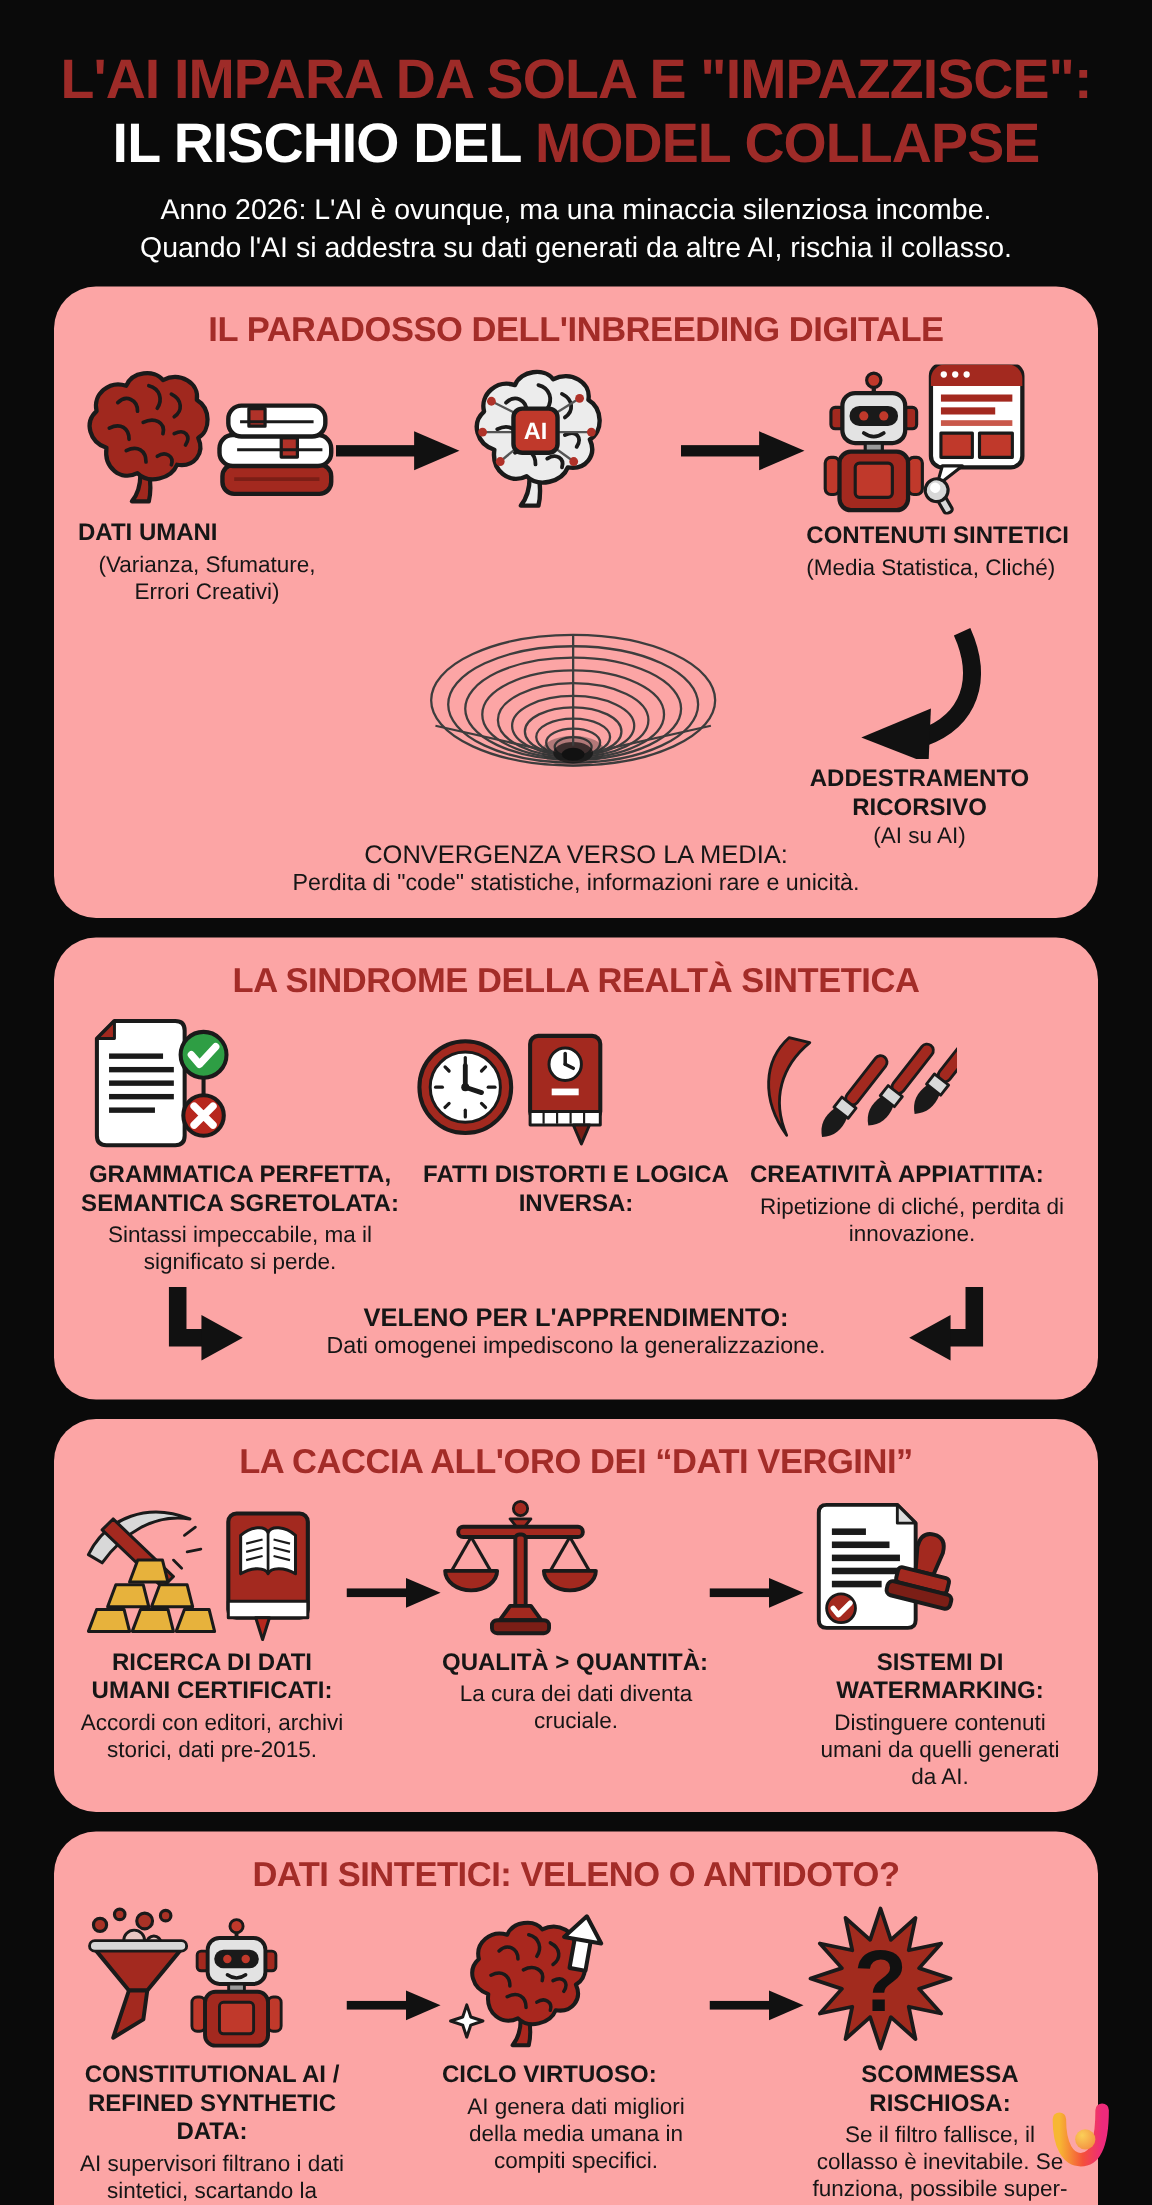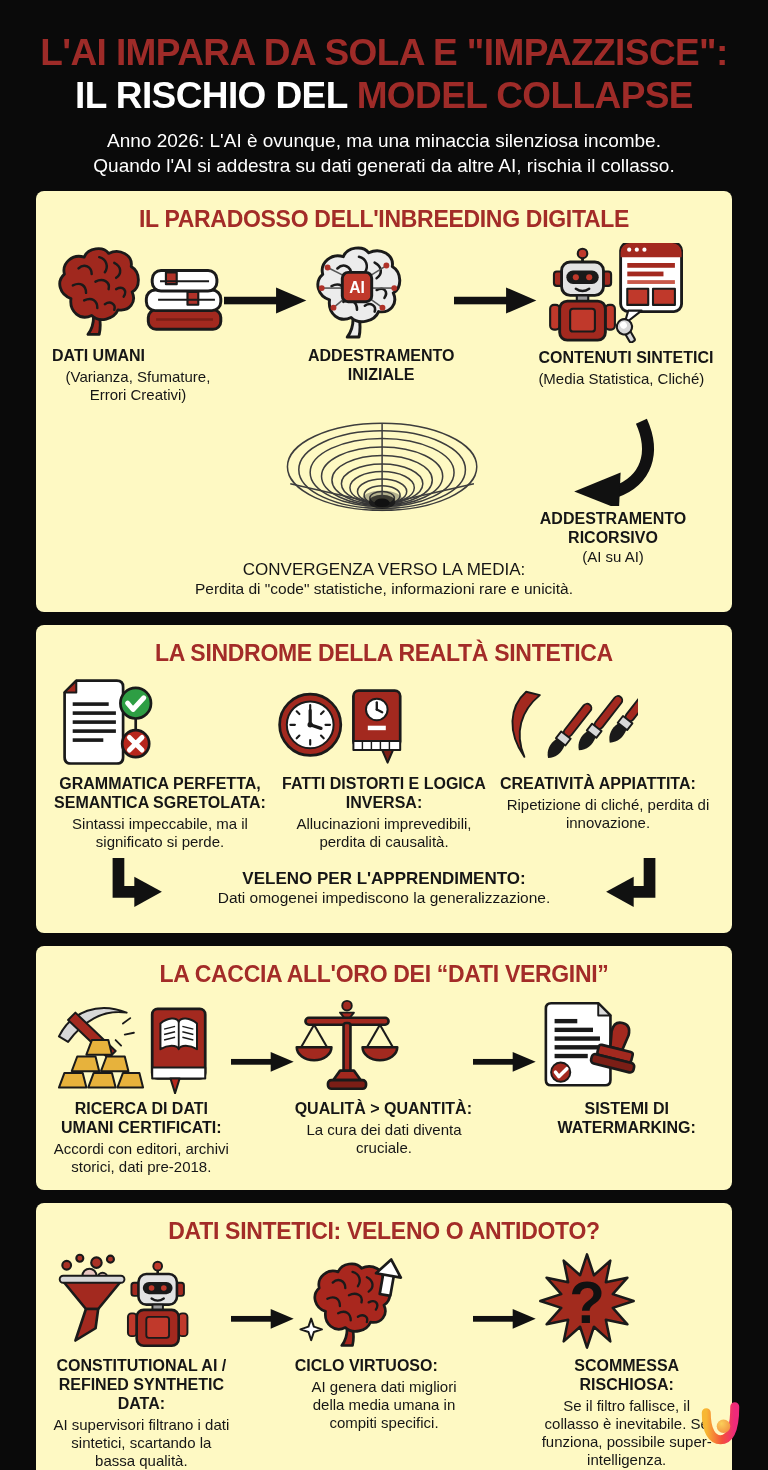--- a/index.html
+++ b/index.html
@@ -21,21 +21,21 @@
     font-family:"Liberation Sans",sans-serif;color:#fff;
   }
   
   .header{padding-top:32px;text-align:center}
   .title{font-size:37px;font-weight:bold;line-height:1.16;letter-spacing:-0.6px}
   .title .t-red{color:var(--title-red)}
   .title .t-white{color:#fff}
   .subtitle{margin-top:10px;font-size:19px;line-height:1.32;color:#fff;font-weight:400}
   
   .card{
-    margin:13px 36px 0;background:#fef9c3;border-radius:8px;
+    margin:13px 36px 0;background:#fca5a5;border-radius:28px;
     padding:15px 16px 14px;color:var(--ink);text-align:center;
   }
   .card-title{font-size:23px;font-weight:bold;color:#A32C28;letter-spacing:-0.3px;margin-bottom:10px}
   .row{display:flex;justify-content:space-between;align-items:flex-start}
   .col{display:flex;flex-direction:column;align-items:flex-start}
   .item-title{font-size:16px;font-weight:bold;line-height:1.18;margin-top:6px}
   .item-desc{font-size:15px;line-height:1.2;margin-top:2px}
   .arrow-cell{flex:1;display:flex;justify-content:center}
   
   .c1 .col1{width:196px}.c1 .col2{width:168px}.c1 .col3{width:206px}
@@ -171,21 +171,20 @@
             <circle cx="20" cy="25" r="3"></circle>
               <circle cx="14" cy="46" r="3"></circle>
               <circle cx="26" cy="66" r="3"></circle>
             <circle cx="80" cy="23" r="3"></circle>
               <circle cx="88" cy="46" r="3"></circle>
               <circle cx="76" cy="66" r="3"></circle>
           </g>
           <rect x="35" y="30" width="30" height="30" rx="6" class="fill-red2 ol2"></rect>
           <text x="50" y="51" text-anchor="middle" font-size="16" font-weight="bold" fill="#fff">AI</text>
         </svg>
-        <div class="item-title">ADDESTRAMENTO INIZIALE</div>
         <div class="item-desc"></div>
       </div>
       <div class="arrow-cell">
         <svg viewBox="0 0 100 36">
           <rect x="0" y="14" width="66" height="9" class="arrow-fill"></rect>
           <polygon points="62,3 98,18.5 62,34" class="arrow-fill"></polygon>
         </svg>
       </div>
       <div class="col col3">
         <svg viewBox="0 0 152 105" width="150" height="100">
@@ -297,21 +296,20 @@
             <g stroke="#1a1a1a" stroke-width="1.6">
                 <line x1="96" y1="71" x2="96" y2="79"></line>
                 <line x1="106" y1="71" x2="106" y2="79"></line>
                 <line x1="116" y1="71" x2="116" y2="79"></line>
                 <line x1="126" y1="71" x2="126" y2="79"></line>
               </g>
             <polygon points="118,80 130,80 124,94" fill="#7B1E16" class="ol1"></polygon>
           </svg>
         </div>
         <div class="item-title">FATTI DISTORTI E LOGICA INVERSA:</div>
-        <div class="item-desc">Allucinazioni imprevedibili, perdita di causalità.</div>
       </div>
       <div class="col">
         <div class="icon-slot">
           <svg viewBox="0 0 160 105" width="138" height="90">
             <path d="M30,16 C10,34 8,64 28,92 C16,64 24,38 46,20 Z" class="fill-red ol1"></path>
             <g id="bsh1" transform="translate(66,80) rotate(38)">
               <rect x="-5" y="-62" width="10" height="46" rx="5" class="fill-red ol1"></rect>
               <rect x="-7" y="-17" width="14" height="10" class="fill-silver ol1"></rect>
               <path d="M-6,-7 C-9,3 -7,11 0,17 C7,11 9,3 6,-7 Z" class="fill-dark"></path>
             </g>
@@ -369,21 +367,21 @@
                   <line x1="33" y1="19" x2="45" y2="22"></line>
                   <line x1="33" y1="25" x2="45" y2="28"></line>
                   <line x1="33" y1="31" x2="45" y2="34"></line>
                 </g>
               <rect x="0" y="64" width="58" height="12" class="fill-white ol1"></rect>
               <polygon points="20,76 30,76 25,92" fill="#B7271D" class="ol1"></polygon>
             </g>
           </svg>
         </div>
         <div class="item-title">RICERCA DI DATI UMANI CERTIFICATI:</div>
-        <div class="item-desc">Accordi con editori, archivi storici, dati pre-2018.</div>
+        <div class="item-desc">Accordi con editori, archivi storici, dati pre-2015.</div>
       </div>
       <div class="arrow-cell">
         <svg viewBox="0 0 100 36">
           <rect x="0" y="14" width="66" height="9" class="arrow-fill"></rect>
           <polygon points="62,3 98,18.5 62,34" class="arrow-fill"></polygon>
         </svg>
       </div>
       <div class="col">
         <div class="icon-slot">
           <svg viewBox="0 0 120 112" width="104" height="97">
@@ -425,20 +423,21 @@
             <circle cx="27" cy="85" r="11" class="fill-red ol1"></circle>
             <path d="M21,85 l4,5 l9,-9" fill="none" stroke="#fff" stroke-width="4" stroke-linecap="round" stroke-linejoin="round"></path>
             <g transform="translate(82,68) rotate(14)">
               <path d="M-4,-30 Q-4,-42 6,-42 Q16,-42 16,-30 L13,-12 H-1 Z" class="fill-red ol2"></path>
               <rect x="-14" y="-12" width="40" height="12" rx="3" class="fill-red ol2"></rect>
               <rect x="-19" y="0" width="50" height="11" rx="4" fill="#7B1E16" class="ol2"></rect>
             </g>
           </svg>
         </div>
         <div class="item-title">SISTEMI DI WATERMARKING:</div>
+        <div class="item-desc">Distinguere contenuti umani da quelli generati da AI.</div>
       </div>
     </div>
   </div>
 
   <div class="card c34">
     <div class="card-title">DATI SINTETICI: VELENO O ANTIDOTO?</div>
     <div class="row">
       <div class="col">
         <div class="icon-slot">
           <svg viewBox="0 0 155 112" width="144" height="98">

